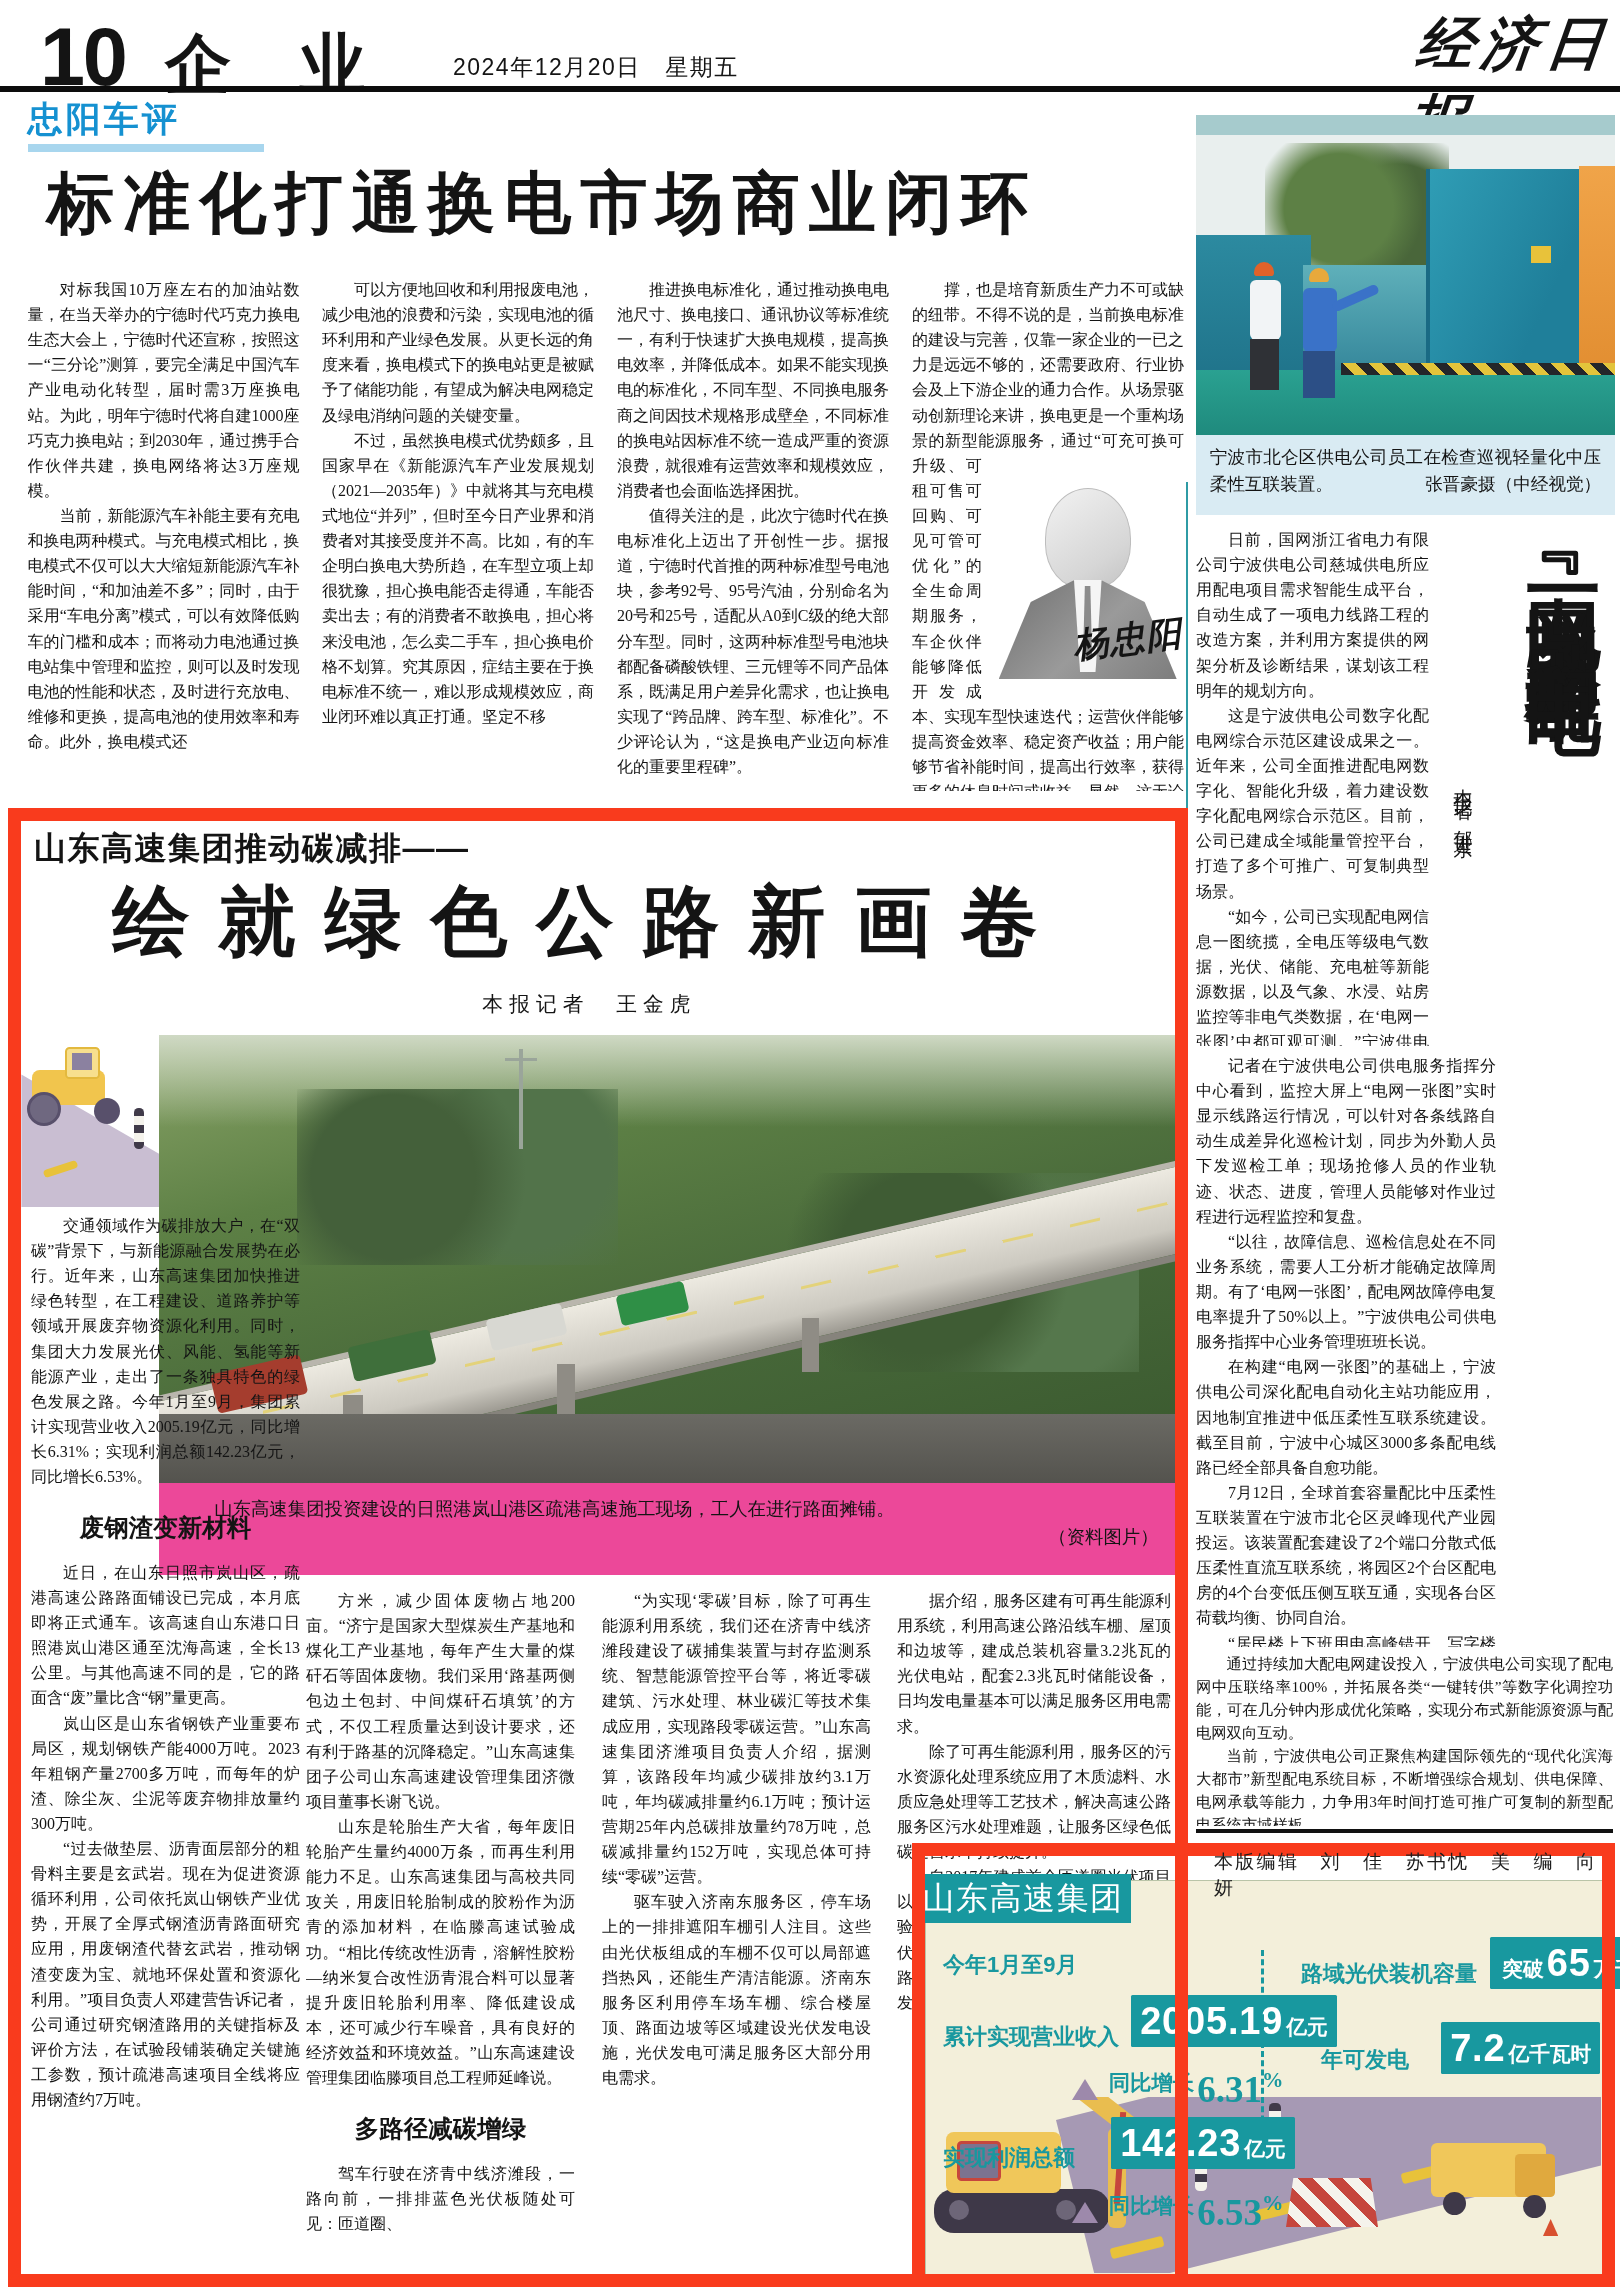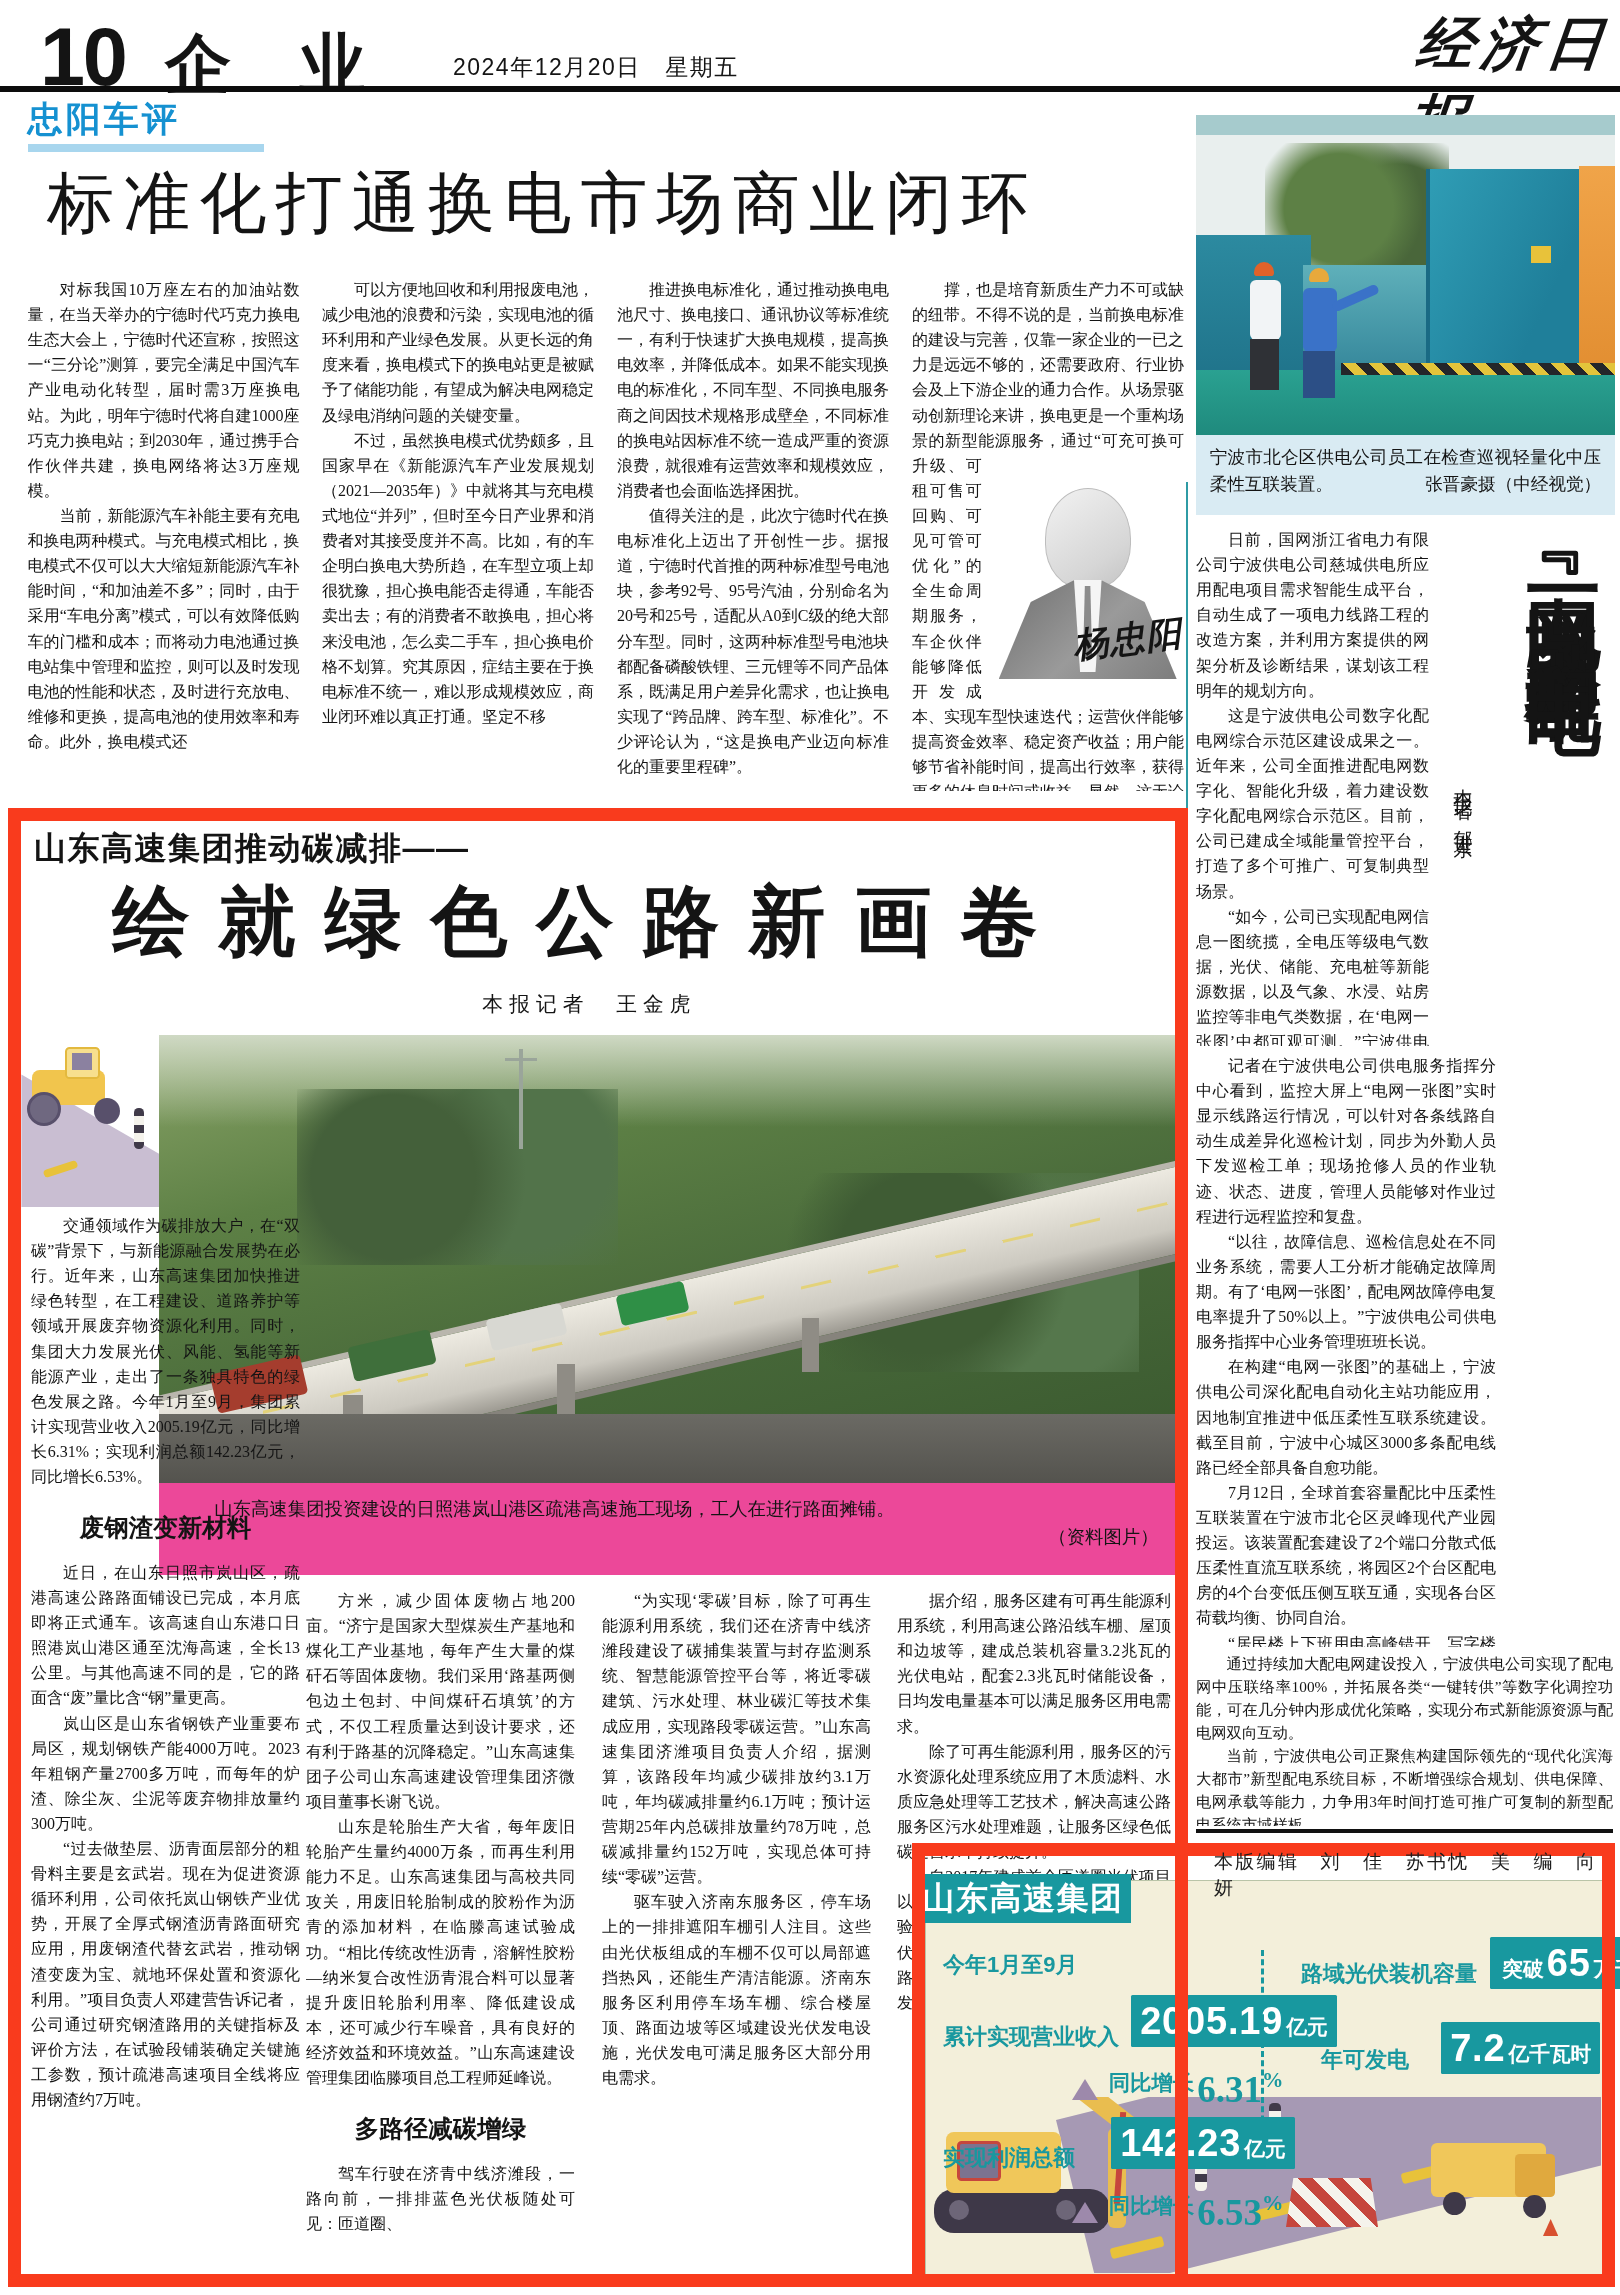--- a/index.html
+++ b/index.html
@@ -37,21 +37,21 @@
 
   <div class="abs sans" style="left:40px;top:10.7px;font-size:81px;font-weight:900;letter-spacing:-2.3px">10</div>
   <div class="abs" style="left:165px;top:20px;font-size:66px;font-weight:900;letter-spacing:26px">企 业</div>
   <div class="abs sans" style="left:453px;top:52px;font-size:23px;letter-spacing:1.5px">2024年12月20日　星期五</div>
   <div class="abs" style="left:1413px;top:6.1px;font-size:57px;font-weight:700;font-style:italic;letter-spacing:7.7px;transform:skewX(-6deg)">经济日报</div>
   <div class="abs" style="left:0;top:86px;width:1620px;height:6.1px;background:#0d0d0d"></div>
 
   <div class="abs sans" style="left:27.6px;top:96px;font-size:35px;font-weight:900;color:var(--accent-blue);letter-spacing:3.1px">忠阳车评</div>
   <div class="abs" style="left:27.6px;top:144px;width:236px;height:7.7px;background:#a8d6ee"></div>
 
-  <div class="abs sans" style="left:47px;top:158px;width:1133px;font-size:67px;font-weight:400;letter-spacing:9.2px;white-space:nowrap">标准化打通换电市场商业闭环</div>
+  <div class="abs sans" style="left:47px;top:158px;width:1133px;font-size:67px;font-weight:700;letter-spacing:9.2px;white-space:nowrap">标准化打通换电市场商业闭环</div>
 
   <div class="abs bt" style="left:27.6px;top:277px;width:272px;height:514px">
     <p>对标我国10万座左右的加油站数量，在当天举办的宁德时代巧克力换电生态大会上，宁德时代还宣称，按照这一“三分论”测算，要完全满足中国汽车产业电动化转型，届时需3万座换电站。为此，明年宁德时代将自建1000座巧克力换电站；到2030年，通过携手合作伙伴共建，换电网络将达3万座规模。</p>
     <p>当前，新能源汽车补能主要有充电和换电两种模式。与充电模式相比，换电模式不仅可以大大缩短新能源汽车补能时间，“和加油差不多”；同时，由于采用“车电分离”模式，可以有效降低购车的门槛和成本；而将动力电池通过换电站集中管理和监控，则可以及时发现电池的性能和状态，及时进行充放电、维修和更换，提高电池的使用效率和寿命。此外，换电模式还</p>
   </div>
   <div class="abs bt" style="left:322px;top:277px;width:272px;height:514px">
     <p>可以方便地回收和利用报废电池，减少电池的浪费和污染，实现电池的循环利用和产业绿色发展。从更长远的角度来看，换电模式下的换电站更是被赋予了储能功能，有望成为解决电网稳定及绿电消纳问题的关键变量。</p>
     <p>不过，虽然换电模式优势颇多，且国家早在《新能源汽车产业发展规划（2021—2035年）》中就将其与充电模式地位“并列”，但时至今日产业界和消费者对其接受度并不高。比如，有的车企明白换电大势所趋，在车型立项上却很犹豫，担心换电能否走得通，车能否卖出去；有的消费者不敢换电，担心将来没电池，怎么卖二手车，担心换电价格不划算。究其原因，症结主要在于换电标准不统一，难以形成规模效应，商业闭环难以真正打通。坚定不移</p>
   </div>
   <div class="abs bt" style="left:617px;top:277px;width:272px;height:514px">
@@ -198,21 +198,21 @@
     <div class="abs stripes" style="left:269px;top:43px;width:12.2px;height:51px"></div>
     <div class="abs stripes" style="left:343px;top:6.1px;width:12.2px;height:51px"></div>
     <div class="abs" style="left:360px;top:81px;width:92px;height:49px;background:repeating-linear-gradient(45deg,#c6463d 0 10.7px,#f5f3ec 10.7px 21.4px);clip-path:polygon(8% 0,92% 0,100% 100%,0 100%)"></div>
     <div class="abs" style="left:505px;top:46px;width:115px;height:54px;border-radius:6.1px;background:#f0c75a"></div>
     <div class="abs" style="left:589px;top:57px;width:40px;height:43px;border-radius:4.6px;background:#e0a93e"></div>
     <div class="abs" style="left:517px;top:95px;width:23px;height:23px;border-radius:50%;background:#3e3848"></div>
     <div class="abs" style="left:597px;top:98px;width:23px;height:23px;border-radius:50%;background:#3e3848"></div>
     <div class="abs" style="left:617px;top:122px;width:15.3px;height:17px;background:#d8502f;clip-path:polygon(50% 0,100% 100%,0 100%)"></div>
   </div>
 
-  <div class="abs sans" style="left:915px;top:1874px;width:216px;height:49px;background:var(--accent-teal);color:#fff;font-size:32px;font-weight:700;display:flex;align-items:center;justify-content:center;letter-spacing:1.5px">山东高速集团</div>
+  <div class="abs sans" style="left:915px;top:1874px;width:216px;height:49px;background:var(--accent-teal);color:#fff;font-size:32px;font-weight:400;display:flex;align-items:center;justify-content:center;letter-spacing:1.5px">山东高速集团</div>
 
   <div class="abs ig-label" style="left:943px;top:1950px">今年1月至9月</div>
   <div class="abs ig-label" style="left:943px;top:2022px">累计实现营业收入</div>
   <div class="abs tealbox" style="left:1131px;top:1995px">
     <span class="num">2005.19</span>
     <span class="unit">亿元</span>
   </div>
   <div class="abs growth" style="left:1072px;top:2068px">
     <span class="tri"></span>
     <span class="glabel">同比增长</span>

